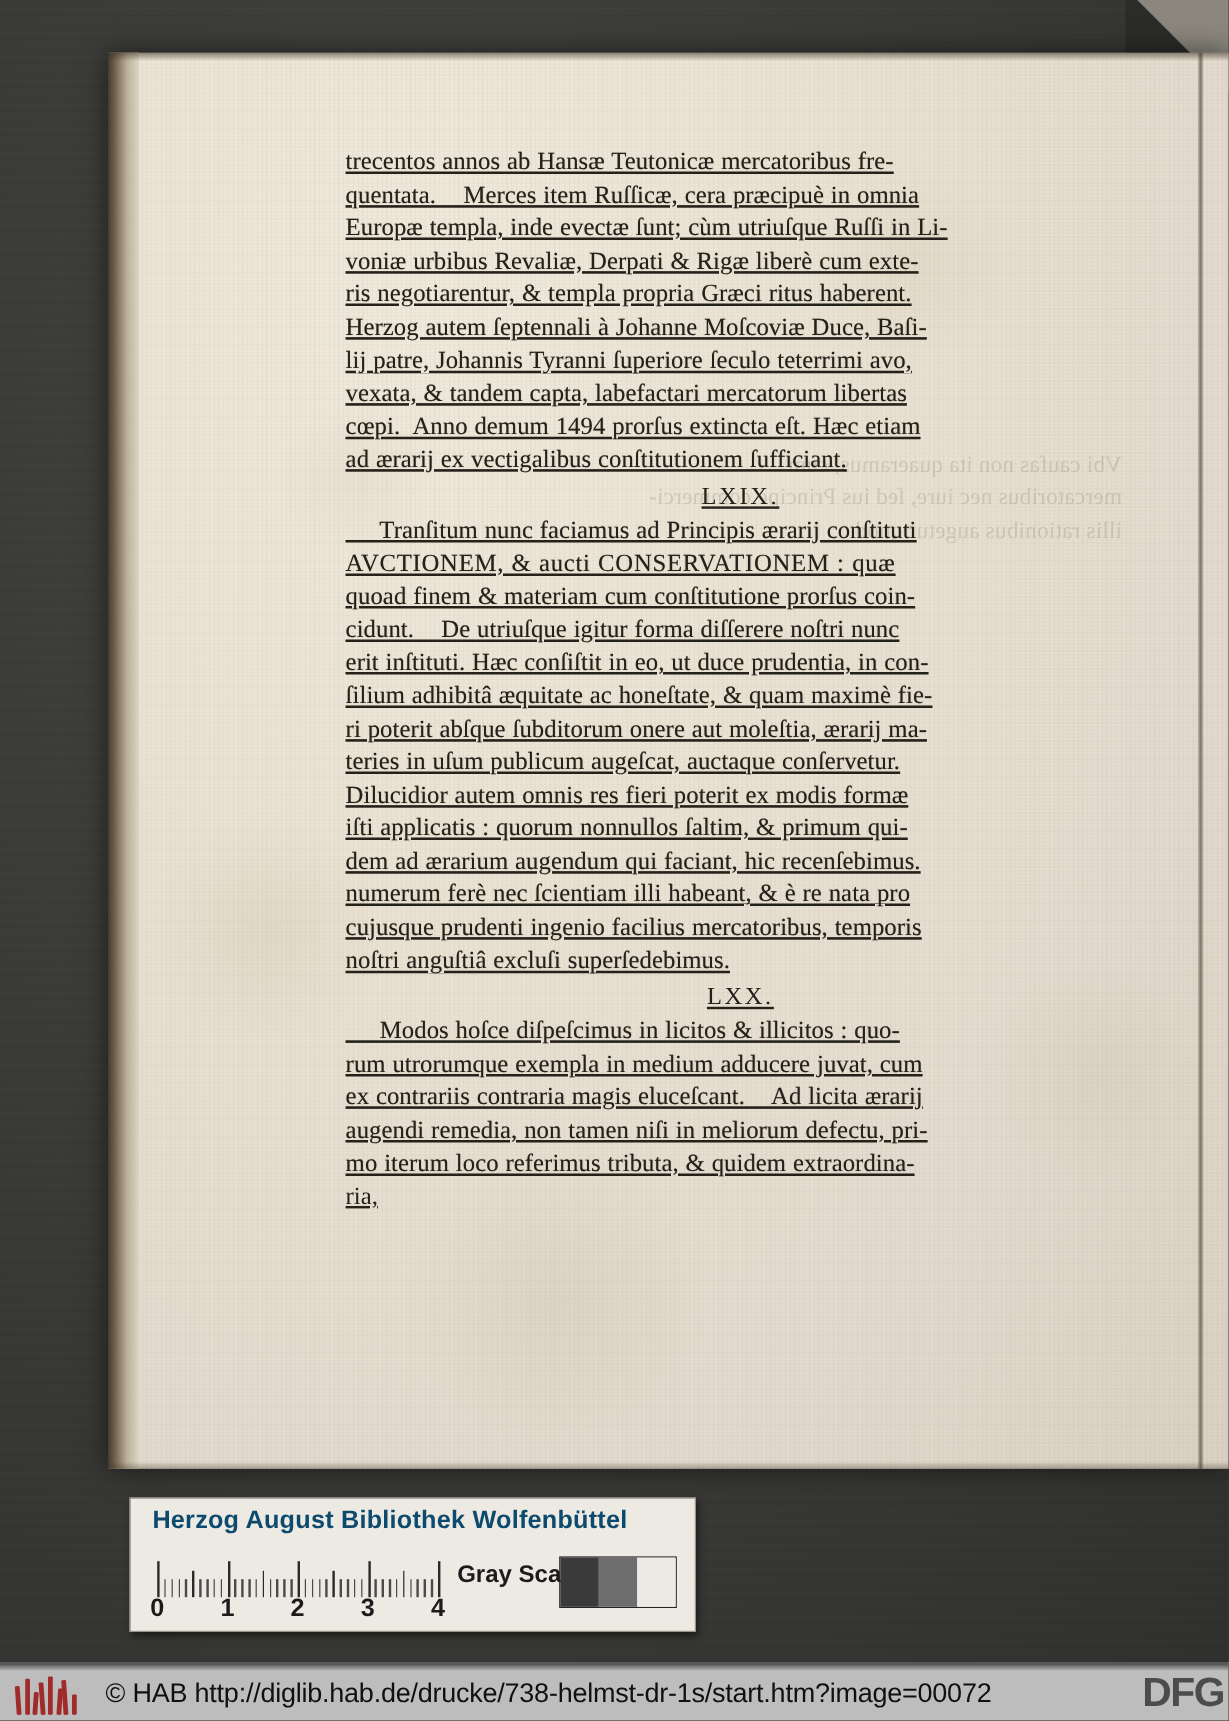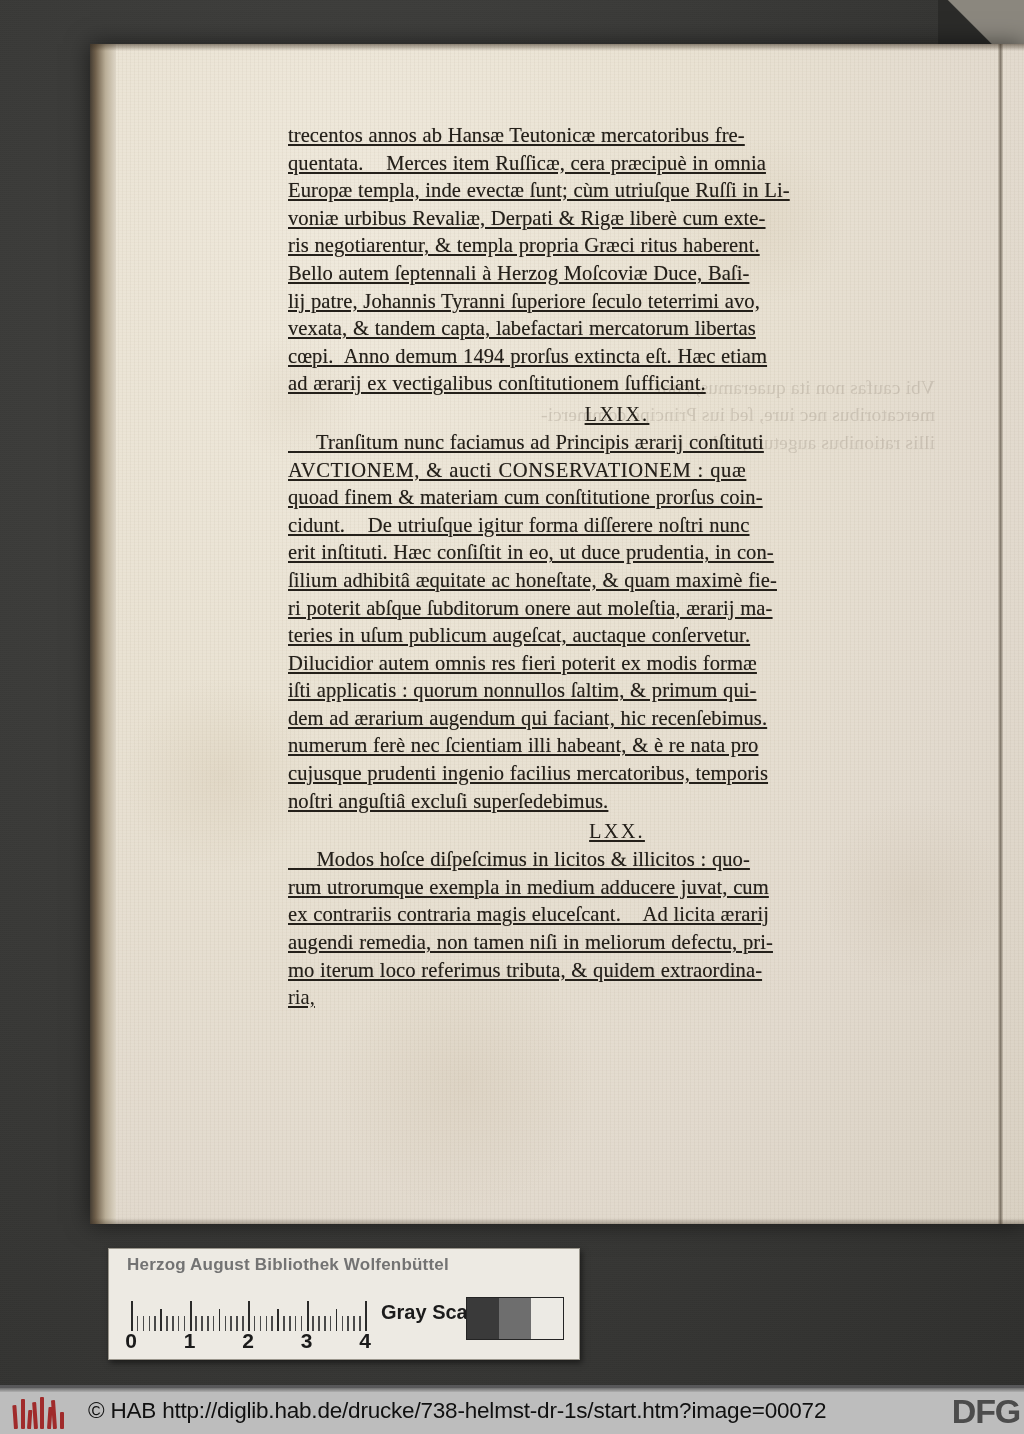--- a/index.html
+++ b/index.html
@@ -151,23 +151,23 @@
     height: 110px;
     background: #edeae3;
     border: 1px solid #9a968c;
     box-shadow: 2px 3px 6px rgba(0,0,0,0.5);
   }
   .cal-title {
     position: absolute;
     left: 18px; top: 6px;
     font-family: "Liberation Sans", sans-serif;
     font-weight: bold;
-    font-size: 17px;
+    font-size: 21px;
     letter-spacing: 0.2px;
-    color: #737373;
+    color: #0c4a6e;
     white-space: nowrap;
   }
   .ruler {
     position: absolute;
     left: 16px; top: 44px;
     width: 252px; height: 38px;
   }
   .ruler .tick {
     position: absolute;
     bottom: 0;
@@ -283,21 +283,21 @@
 illis rationibus augetur quod</div>
 
     <div class="textblock">
 
       <div>
         <div class="tline">trecentos annos ab Hansæ Teutonicæ mercatoribus fre-</div>
         <div class="tline">quentata.    Merces item Ruſſicæ, cera præcipuè in omnia</div>
         <div class="tline">Europæ templa, inde evectæ ſunt; cùm utriuſque Ruſſi in Li-</div>
         <div class="tline">voniæ urbibus Revaliæ, Derpati &amp; Rigæ liberè cum exte-</div>
         <div class="tline">ris negotiarentur, &amp; templa propria Græci ritus haberent.</div>
-        <div class="tline">Bello autem ſeptennali à Herzog Moſcoviæ Duce, Baſi-</div>
+        <div class="tline">Herzog autem ſeptennali à Johanne Moſcoviæ Duce, Baſi-</div>
         <div class="tline">lij patre, Johannis Tyranni ſuperiore ſeculo teterrimi avo,</div>
         <div class="tline">vexata, &amp; tandem capta, labefactari mercatorum libertas</div>
         <div class="tline">cœpi.  Anno demum 1494 prorſus extincta eſt. Hæc etiam</div>
         <div class="tline">ad ærarij ex vectigalibus conſtitutionem ſufficiant.</div>
       </div>
 
       <div class="sect-num">LXIX.</div>
       <div>
         <div class="tline">     Tranſitum nunc faciamus ad Principis ærarij conſtituti</div>
         <div class="tline smallcaps-line">AVCTIONEM, &amp; aucti CONSERVATIONEM : quæ</div>

